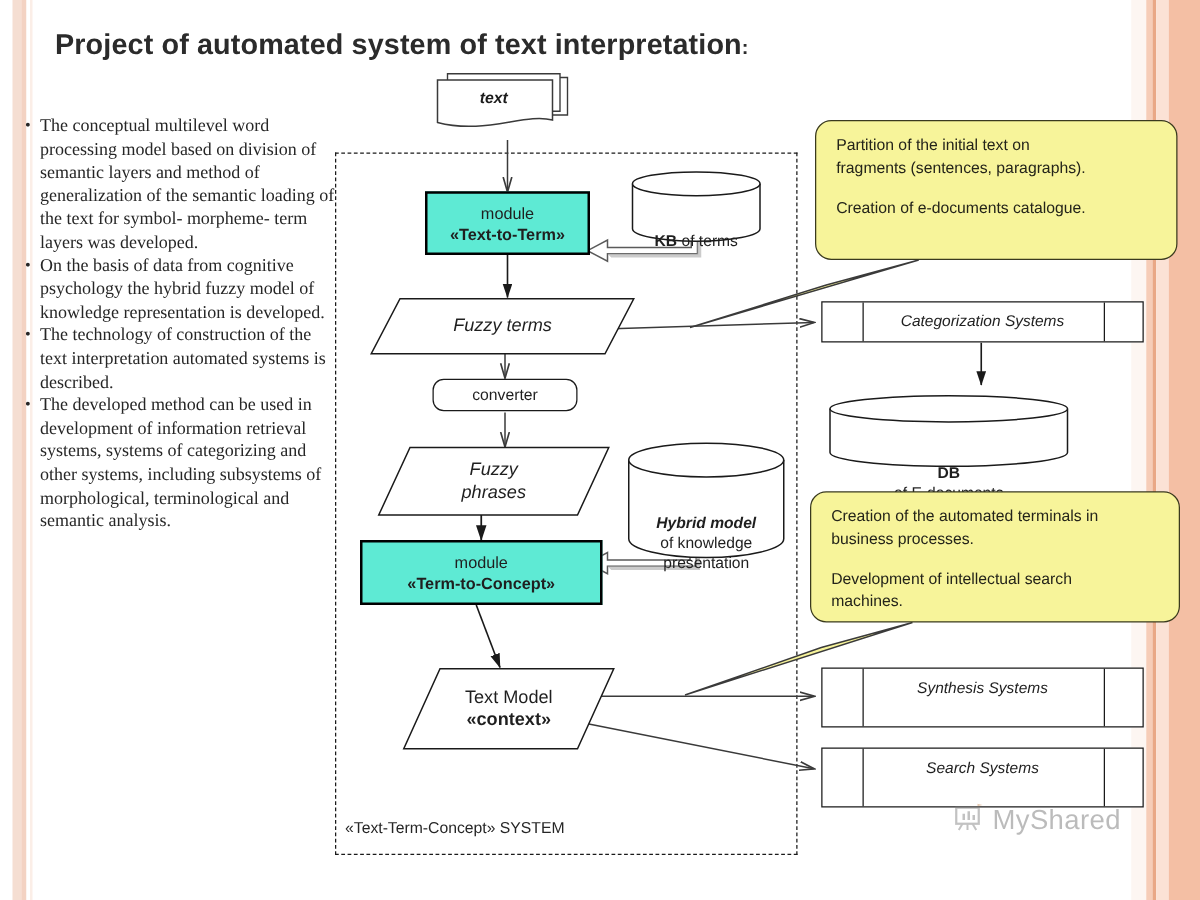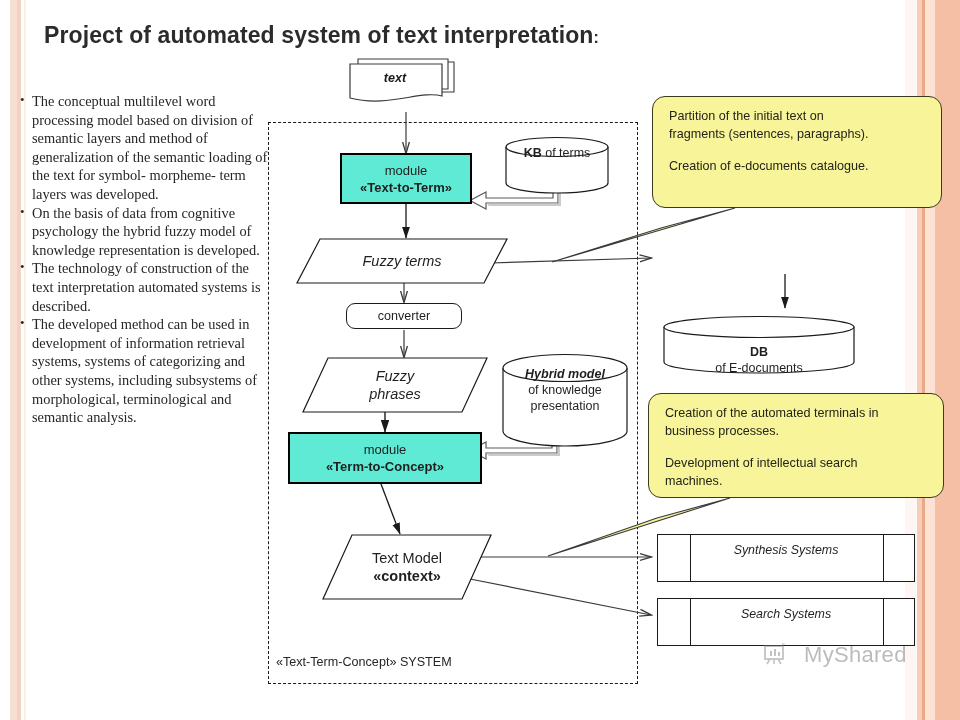--- a/index.html
+++ b/index.html
@@ -83,21 +83,21 @@
     position:absolute;left:0;top:0;width:100%;height:100%;
     display:flex;flex-direction:column;align-items:center;justify-content:center;
     font-size:14.5px;font-style:italic;color:#1f1f1f;line-height:18px;
   }
 
   
   .cyl{position:absolute;}
   .cyl svg{position:absolute;left:0;top:0;overflow:visible;}
   .cyl .clabel{
     position:absolute;left:0;top:0;width:100%;height:100%;
-    display:flex;flex-direction:column;align-items:center;justify-content:flex-start;
+    display:flex;flex-direction:column;align-items:center;justify-content:flex-end;
     font-size:12.5px;color:#1f1f1f;line-height:16px;text-align:center;
   }
   .cyl .clabel b{font-weight:bold;}
   .cyl .clabel i{font-weight:bold;font-style:italic;}
 
   
   .procbox{
     position:absolute;border:1.2px solid #1a1a1a;background:#fff;
     box-sizing:border-box;
   }
@@ -125,21 +125,21 @@
   }
   .callout p{margin:0;}
   .callout p.sp{margin-top:15px;}
 
   
   #wires{position:absolute;left:0;top:0;width:960px;height:720px;overflow:visible;pointer-events:none;}
 
   
   #watermark{
     position:absolute;left:762px;top:640px;
-    display:flex;align-items:center;gap:16px;opacity:.45;
+    display:flex;align-items:center;gap:6px;opacity:.45;
   }
   #watermark .wm-text{
     font-size:22px;color:#6b6b6b;font-family:"Liberation Sans",sans-serif;letter-spacing:.3px;
   }
 </style>
 </head>
 <body>
 
 <div id="stage">
 
@@ -278,20 +278,25 @@
   <div class="para" style="left:322px;top:534px;width:170px;height:66px;">
     <svg width="170" height="66">
       <path d="M30,1 L169,1 L140,65 L1,65 z" fill="#fff" stroke="#1a1a1a" stroke-width="1.2"></path>
     </svg>
     <div class="plabel" style="font-style:normal;">
       <span>Text  Model</span>
       <b style="font-weight:bold;font-style:normal;">«context»</b>
     </div>
   </div>
 
+  <div class="procbox" style="left:657px;top:241px;width:258px;height:33px;">
+    <span class="bar" style="left:32px;"></span>
+    <span class="bar" style="left:225px;"></span>
+    <span class="plbl">Categorization Systems</span>
+  </div>
 
   <div class="cyl" style="left:663px;top:316px;width:192px;height:58px;">
     <svg width="192" height="58">
       <path d="M1,11 L1,46 A95,11 0 0 0 191,46 L191,11" fill="#fff" stroke="#1a1a1a" stroke-width="1.2"></path>
       <ellipse cx="96" cy="11" rx="95" ry="10.5" fill="#fff" stroke="#1a1a1a" stroke-width="1.2"></ellipse>
     </svg>
     <div class="clabel" style="padding-top:28px;">
       <b>DB</b>
       <span>of E-documents</span>
     </div>

